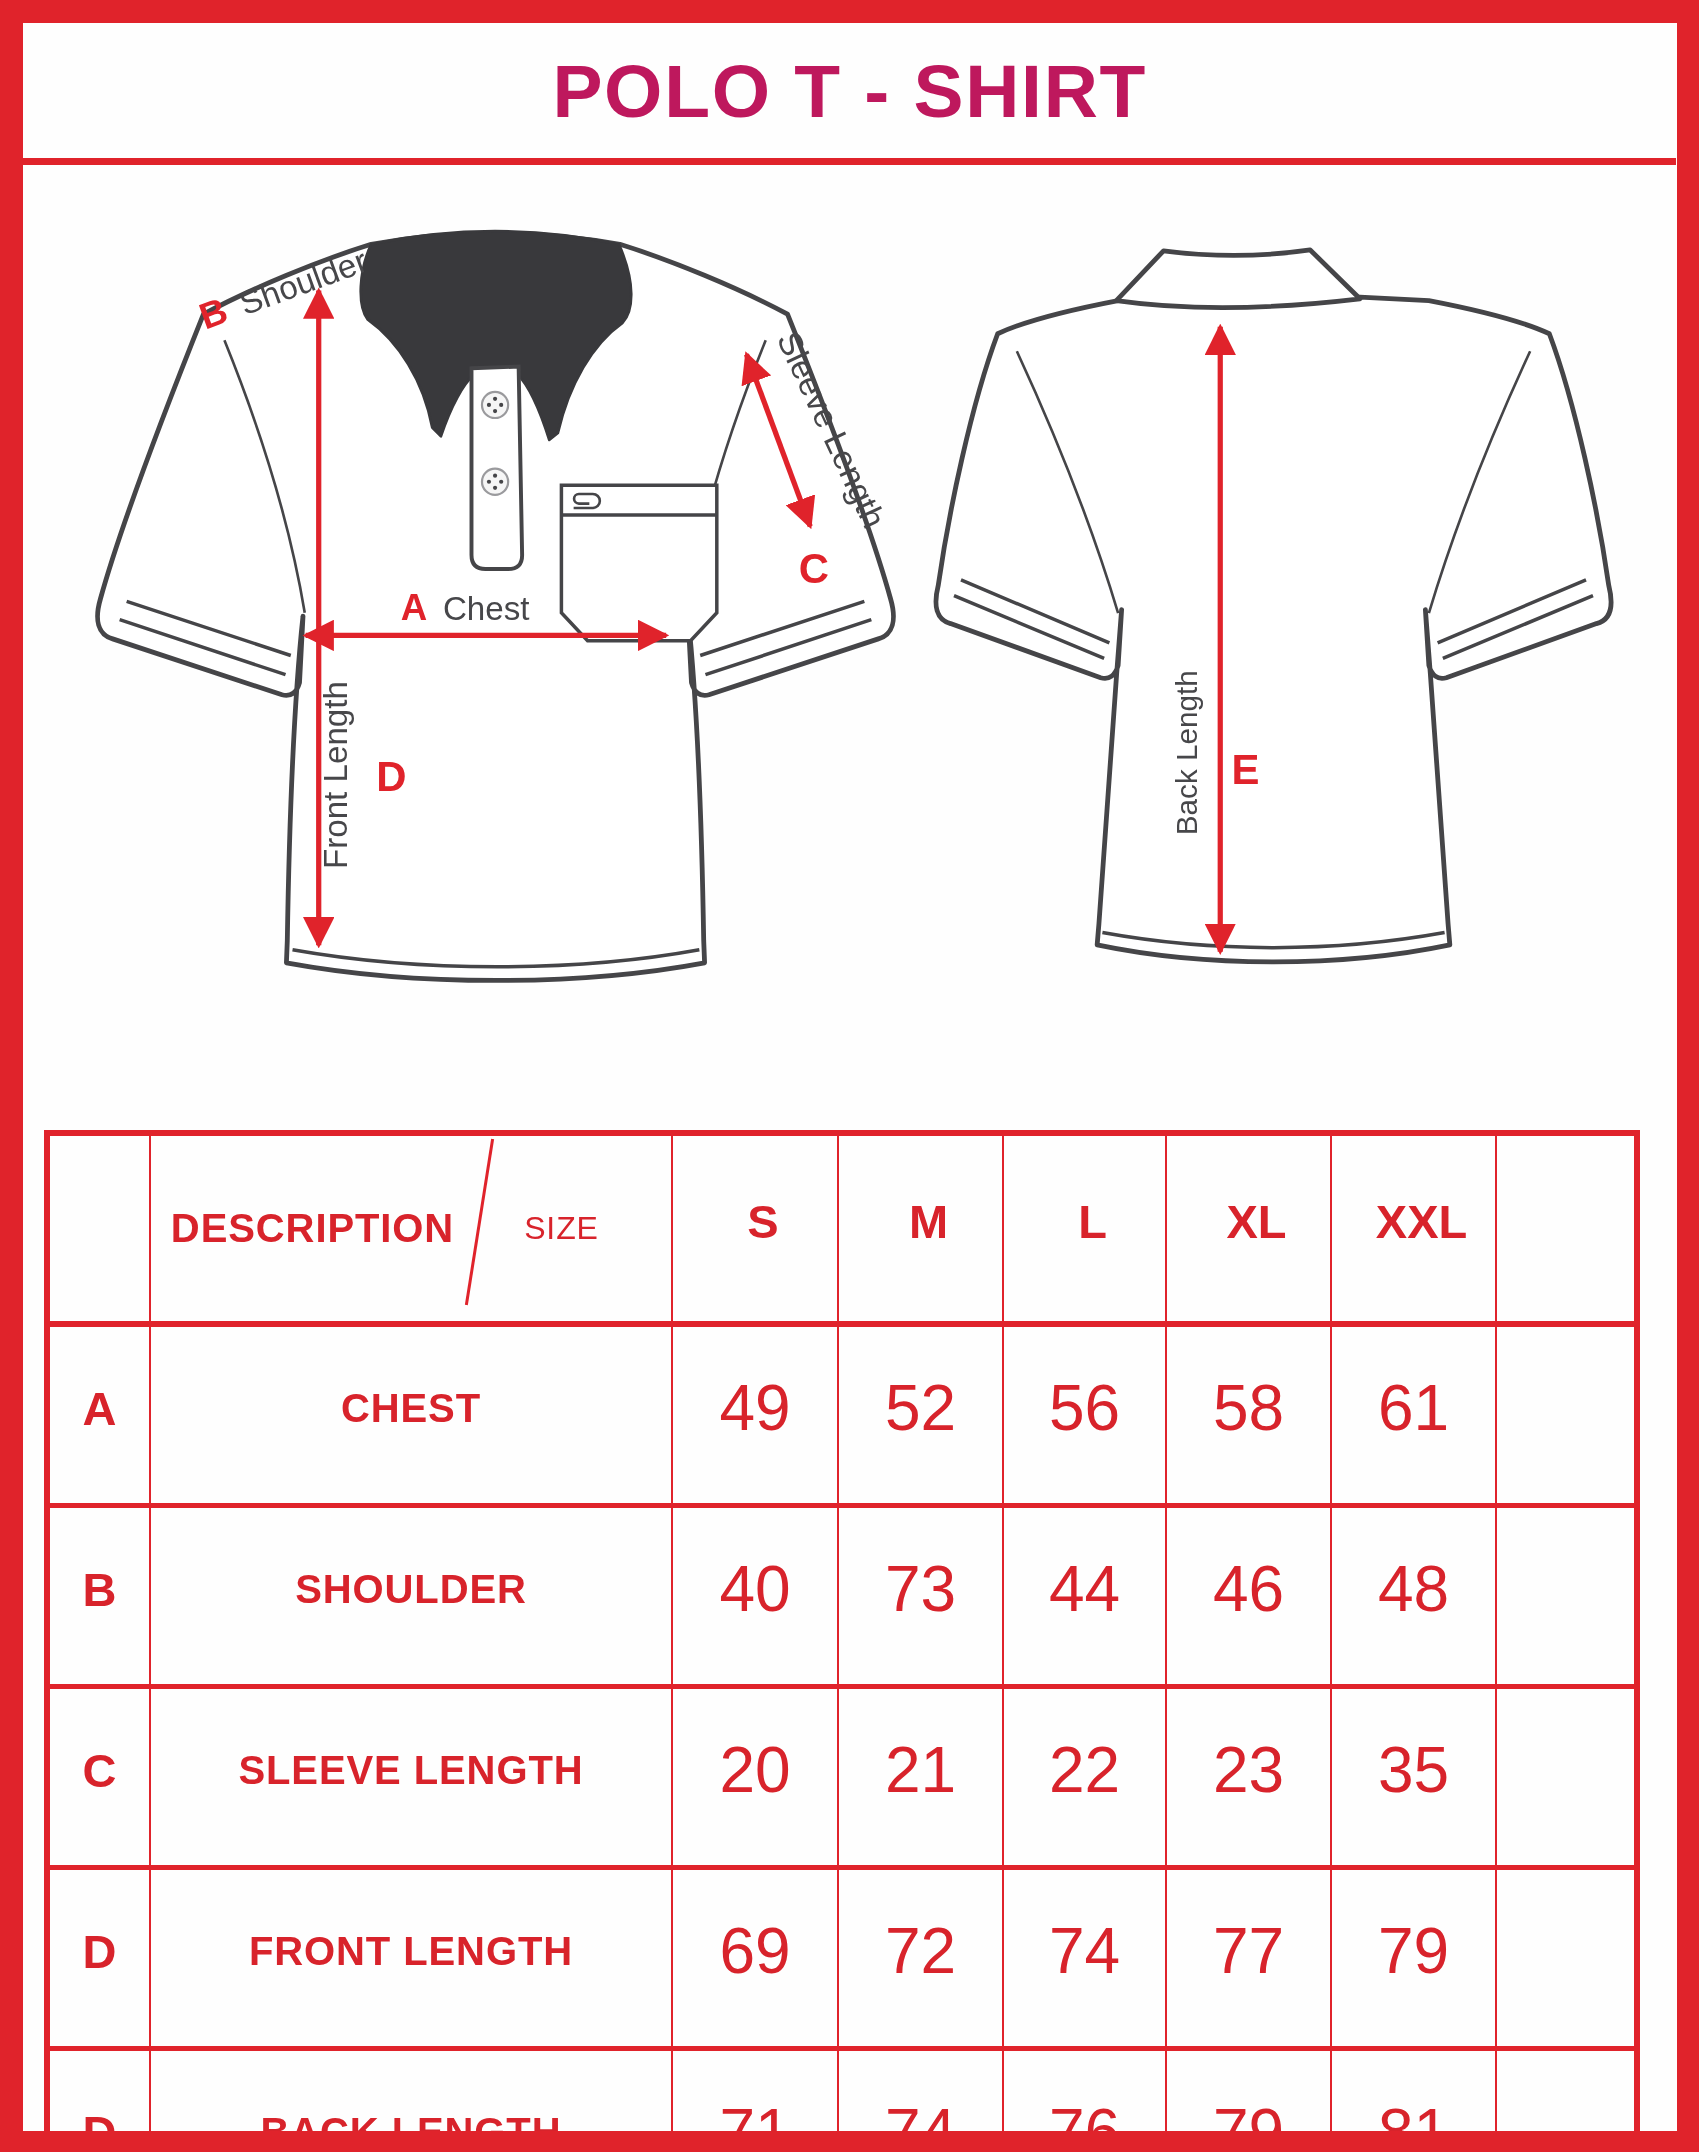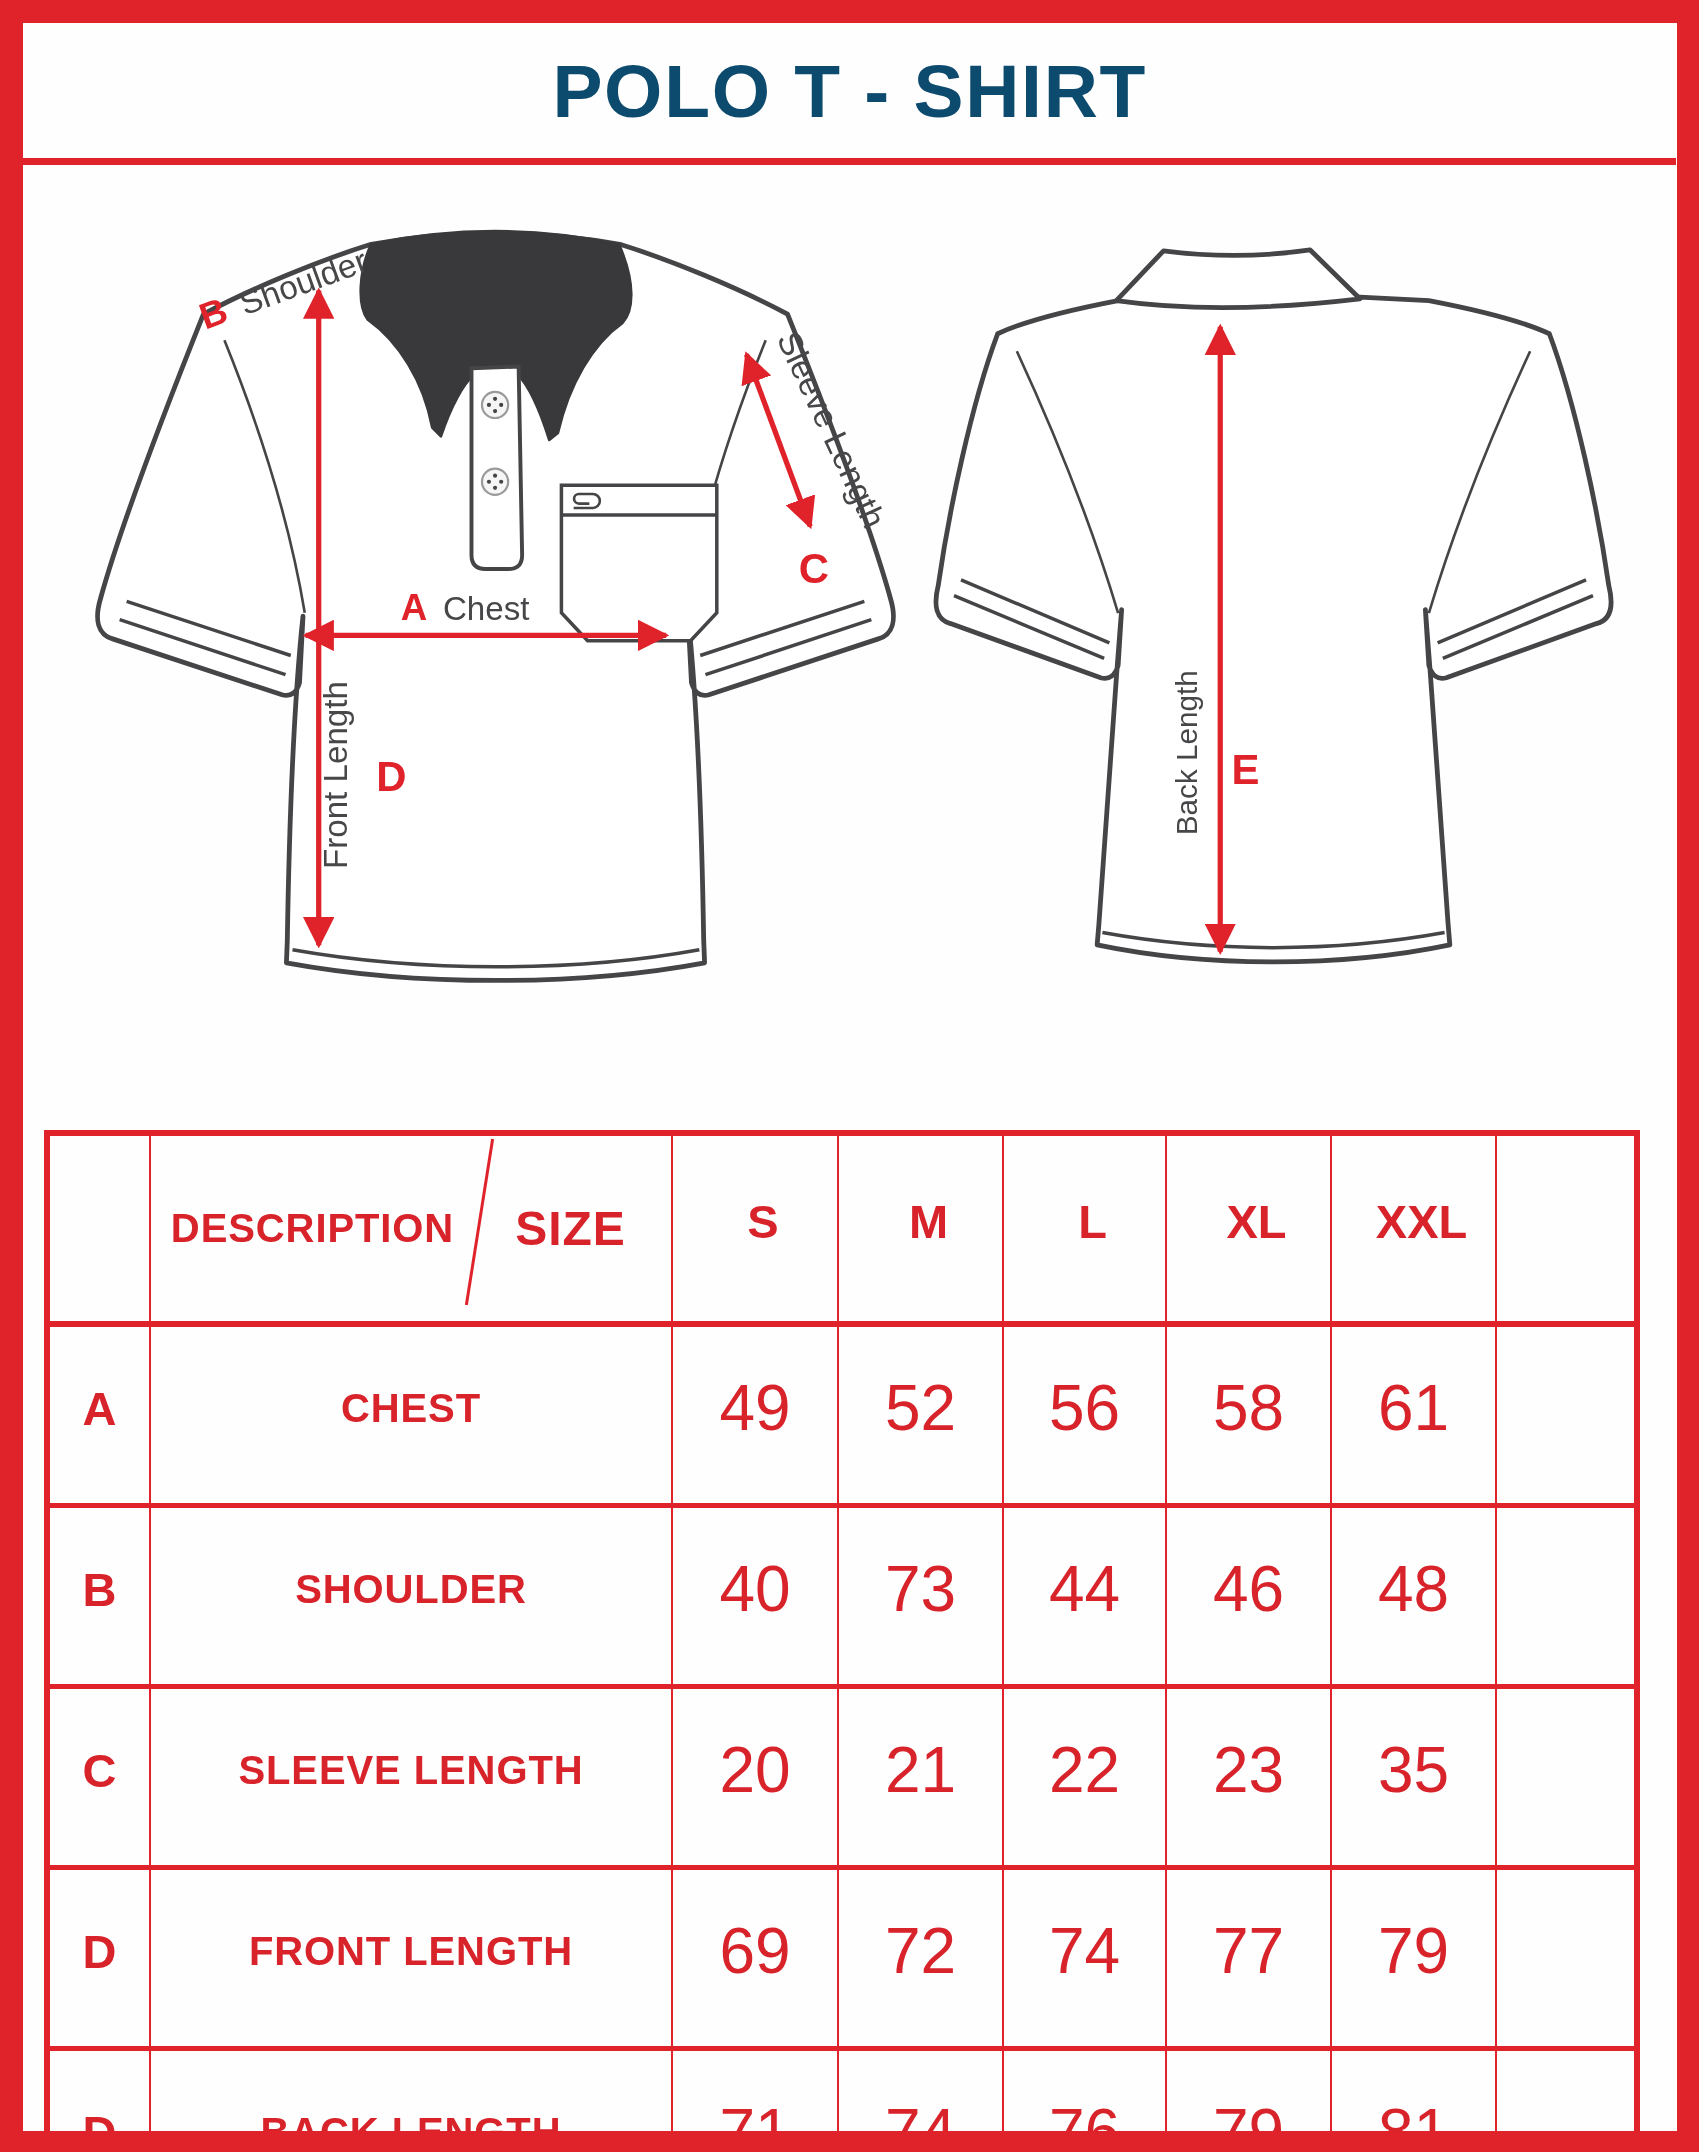--- a/index.html
+++ b/index.html
@@ -6,21 +6,21 @@
   body{width:1700px;height:2153px;position:relative;overflow:hidden;
        font-family:"Liberation Sans", sans-serif;}
   .page{position:absolute;inset:0;background:#fefefe;}
   
   .frame{position:absolute;inset:0;border-style:solid;border-color:#e0232b;
          border-width:23px 23.6px 22px 23px;pointer-events:none;z-index:50;}
   
   .title-strip{position:absolute;left:23px;right:23.6px;top:23px;height:135px;
                background:#fefefe;border-bottom:7.9px solid #e0232b;
                display:flex;align-items:center;justify-content:center;}
-  .title-strip h1{margin:6px;font-size:75px;font-weight:700;color:#0c4a6e;letter-spacing:1.7px;text-align:right;}
+  .title-strip h1{margin:6px;font-size:75px;font-weight:700;color:#be185d;letter-spacing:1.7px;text-align:right;}
   
   .svg-front{position:absolute;left:83px;top:225px;width:825px;height:799px;}
   .svg-back{position:absolute;left:924px;top:229px;width:699px;height:790px;}
   .sl{fill:#e0232b;font-weight:700;font-size:42px;font-family:"Liberation Sans",sans-serif;}
   .sw{fill:#47474a;font-size:38px;font-family:"Liberation Sans",sans-serif;}
   .swb{fill:#47474a;font-size:34px;font-family:"Liberation Sans",sans-serif;}
   .sbig{fill:#e0232b;font-weight:700;font-size:48px;font-family:"Liberation Sans",sans-serif;}
   
   .note{position:absolute;top:1074px;right:56px;font-size:31px;font-weight:700;
         color:#d8232b;letter-spacing:0.9px;}
@@ -33,23 +33,23 @@
   .size-table thead th{height:171px;border-bottom:6.1px solid #e0232b;padding-left:16px;}
   .size-table tbody td{height:162px;border-bottom:5.2px solid #e0232b;}
   .cell-size{font-size:47px;font-weight:700;}
   .cell-letter{font-size:47px;font-weight:700;}
   .cell-desc{font-size:40px;font-weight:700;letter-spacing:0.9px;}
   .cell-val{font-size:64px;font-weight:400;}
   .desc-size{position:relative;padding:0;}
   .hdr-desc{position:absolute;left:0;top:0;width:323px;height:100%;
             display:flex;align-items:center;justify-content:center;
             font-size:40px;font-weight:700;letter-spacing:0.9px;}
-  .hdr-size{position:absolute;right:8px;top:0;width:185px;height:100%;
+  .hdr-size{position:absolute;right:17px;top:0;width:185px;height:100%;
             display:flex;align-items:center;justify-content:center;
-            font-size:48px;font-weight:700;letter-spacing:0.9px;}
+            font-size:32px;font-weight:400;letter-spacing:0.9px;}
   .hdr-slash{position:absolute;left:327px;top:1.7px;height:168px;width:2.6px;
              background:#e0232b;transform:rotate(9deg);}
 </style>
 </head>
 <body>
 
 <div class="page">
 
   <div class="title-strip">
     <h1>POLO T - SHIRT</h1>

